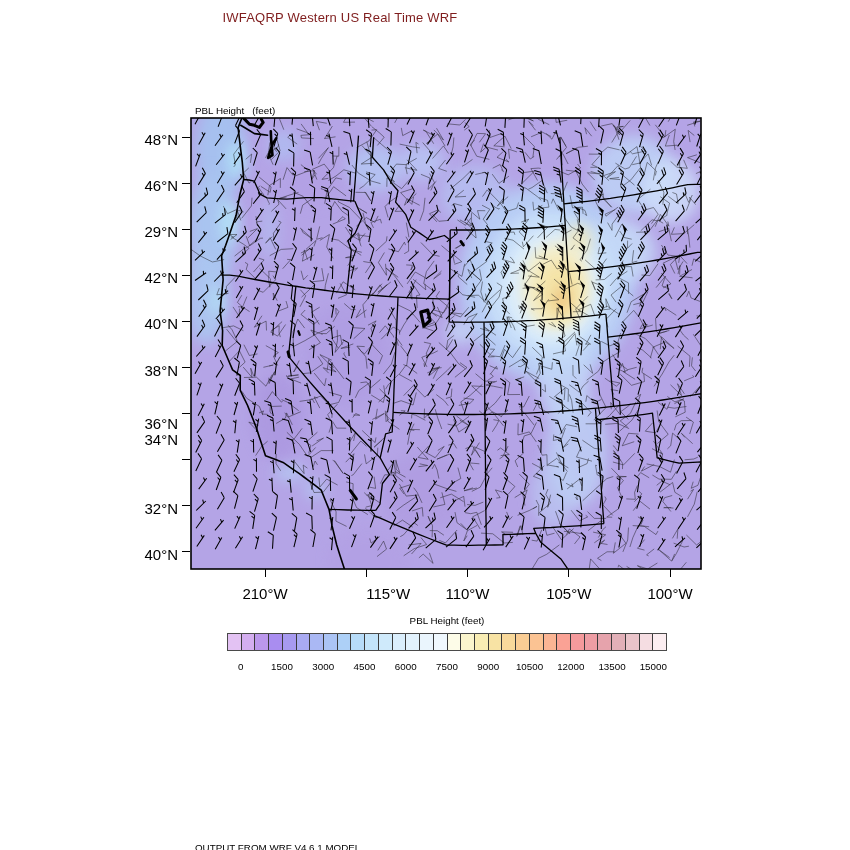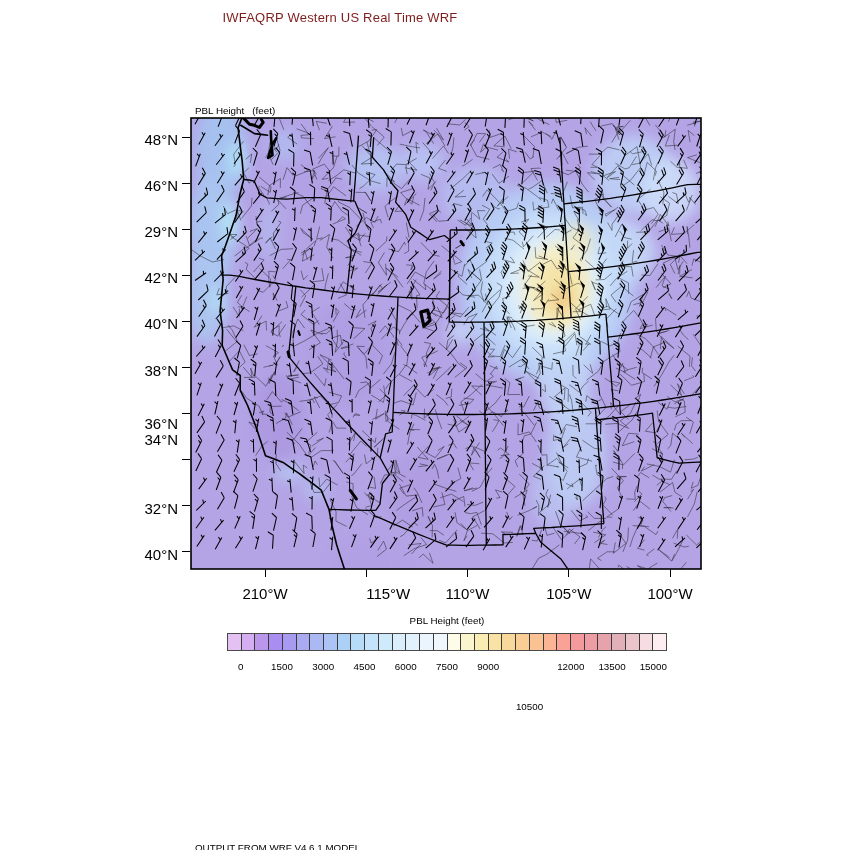--- a/index.html
+++ b/index.html
@@ -1512,21 +1512,21 @@
       <div class="cell" style="background: rgb(252, 238, 241);"></div>
     </div>
   <div id="cblabels">
       <div class="abs cblab" style="left: 240.75px; top: 661px; transform: translateX(-50%);">0</div>
       <div class="abs cblab" style="left: 282px; top: 661px; transform: translateX(-50%);">1500</div>
       <div class="abs cblab" style="left: 323.25px; top: 661px; transform: translateX(-50%);">3000</div>
       <div class="abs cblab" style="left: 364.5px; top: 661px; transform: translateX(-50%);">4500</div>
       <div class="abs cblab" style="left: 405.75px; top: 661px; transform: translateX(-50%);">6000</div>
       <div class="abs cblab" style="left: 447px; top: 661px; transform: translateX(-50%);">7500</div>
       <div class="abs cblab" style="left: 488.25px; top: 661px; transform: translateX(-50%);">9000</div>
-      <div class="abs cblab" style="left: 529.5px; top: 661px; transform: translateX(-50%); margin-top: 40px;">10500</div>
+      <div class="abs cblab" style="left: 529.5px; top: 661px; transform: translateX(-50%);">10500</div>
       <div class="abs cblab" style="left: 570.75px; top: 661px; transform: translateX(-50%);">12000</div>
       <div class="abs cblab" style="left: 612px; top: 661px; transform: translateX(-50%);">13500</div>
       <div class="abs cblab" style="left: 653.25px; top: 661px; transform: translateX(-50%);">15000</div>
     </div>
 
   <div class="abs footer" style="left:195px;top:812px;">
     <div>OUTPUT FROM WRF V4.6.1 MODEL</div>
     
   </div>
 

